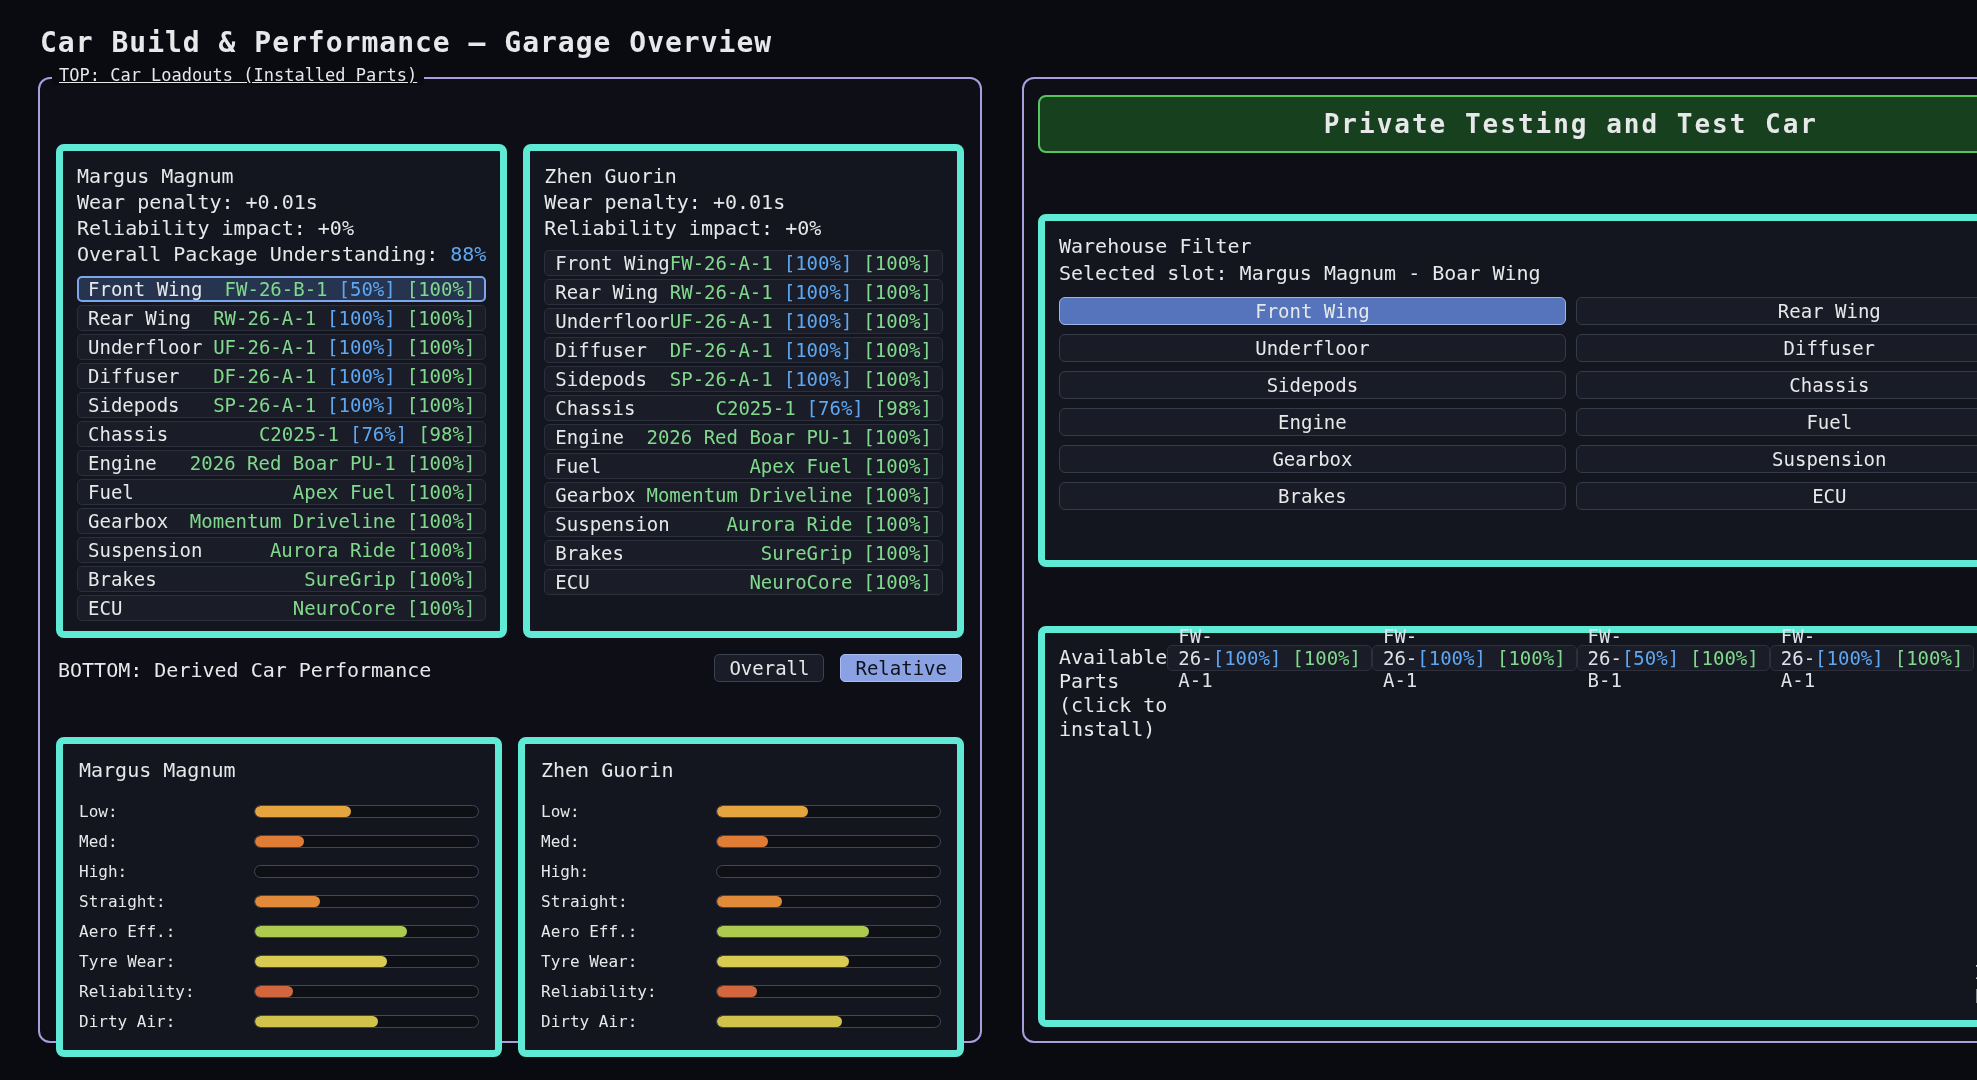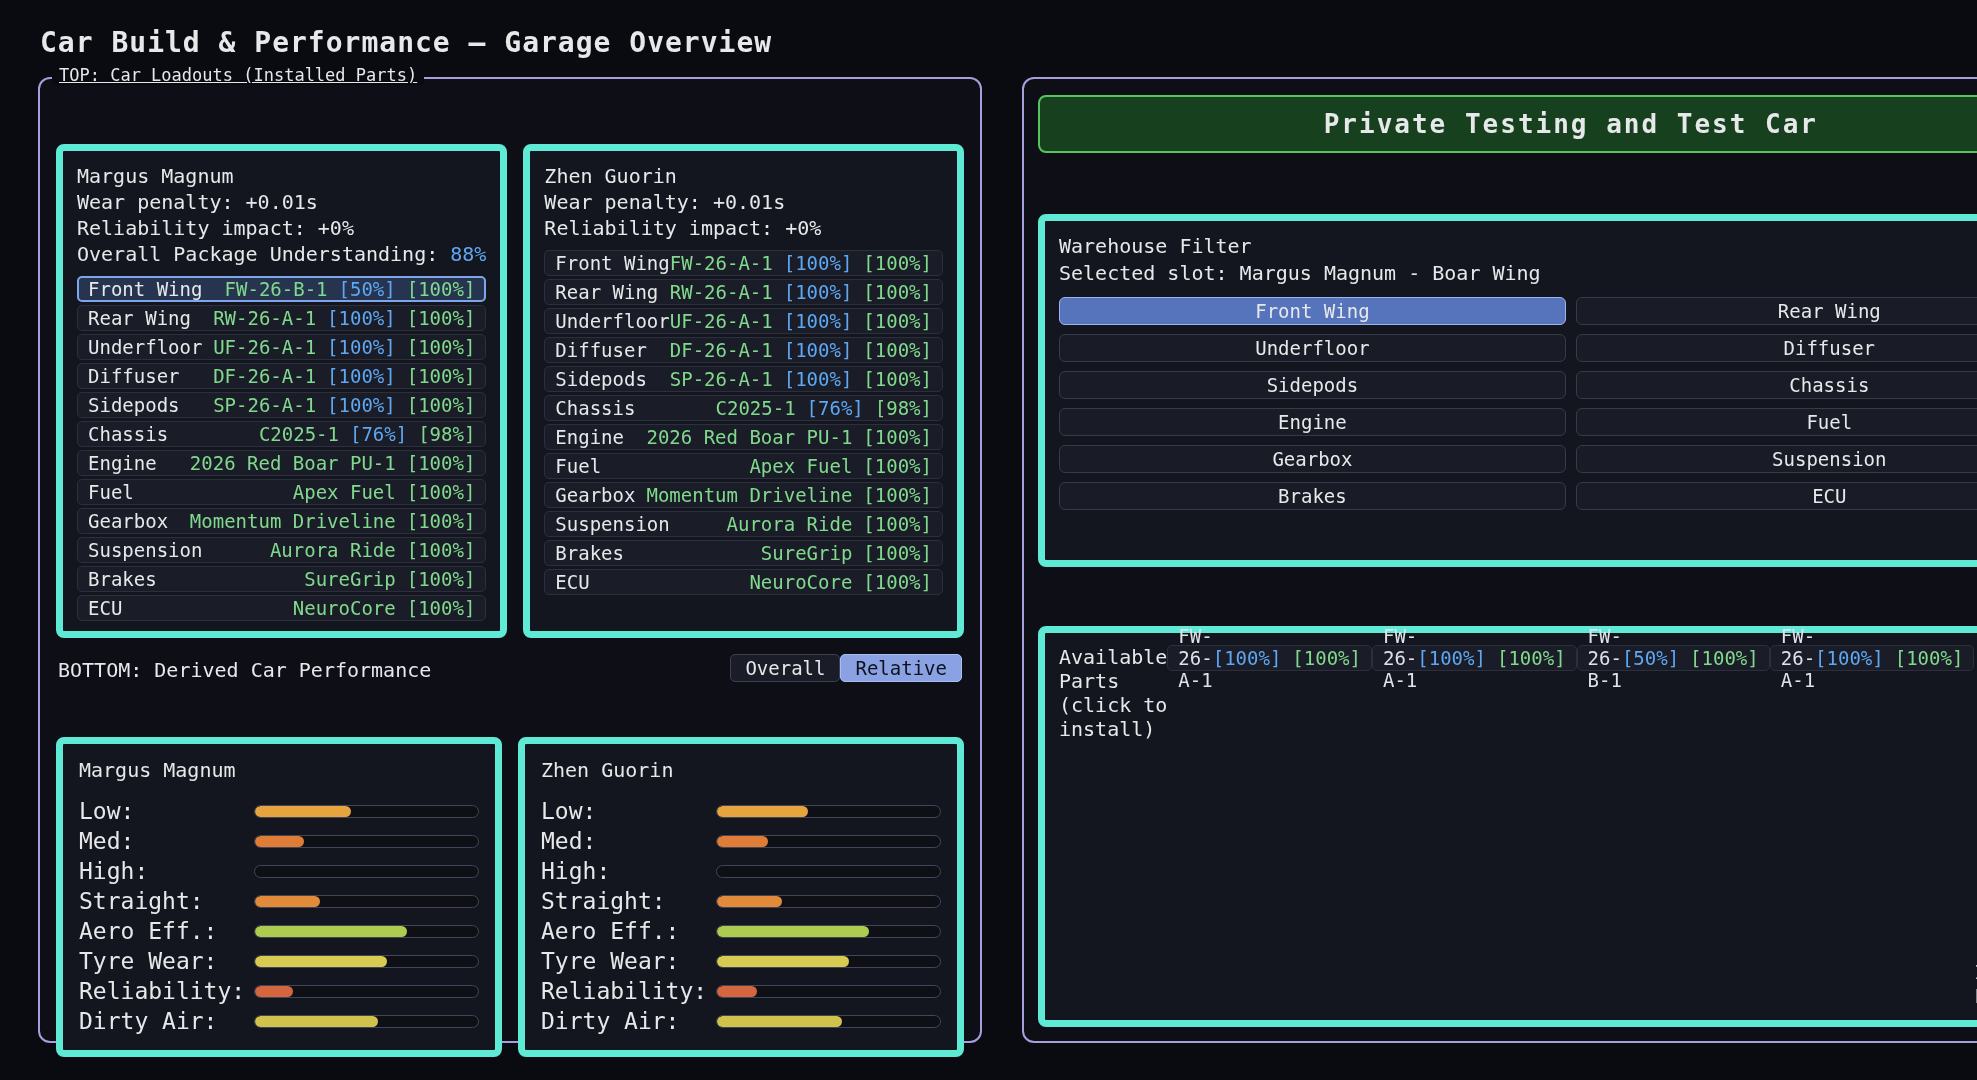--- a/index.html
+++ b/index.html
@@ -42,33 +42,33 @@
     height:26px; margin-top:3px; padding:0 10px;
     background:#1a1d27; border:1px solid #2c303d; border-radius:5px;
     font-size:19px; cursor:pointer;
   }
   .lrow.selected { background:#263450; border:2px solid #7fa6ea; padding:0 9px; }
   .vals { display:flex; gap:11px; white-space:nowrap; }
   .g { color:#80d98c; } .b { color:#5ea7f2; }
 
   .perf-head { display:flex; justify-content:space-between; align-items:flex-end; margin:16px 2px 10px; }
   .perf-label { font-size:20px; }
-  .toggles { display:flex; gap:0; }
+  .toggles { display:flex; gap:16px; }
   .toggle {
     height:28px; padding:0 14px; border-radius:5px;
     background:#1a1d27; border:1px solid #3c414f; color:#e7e8ea;
     font-size:19px; font-family:inherit; display:flex; align-items:center; cursor:pointer;
   }
   .toggle.active { background:#8aa2e4; color:#10121a; border-color:#aabdf0; }
 
   .perf-grid { display:flex; gap:16px; flex:1; }
   .perf-card { flex:1; padding:14px 16px; }
   .driver-name { font-size:20px; margin-bottom:14px; }
   .brow { display:flex; align-items:center; height:30px; }
-  .blabel { width:175px; font-size:23px; }
+  .blabel { width:175px; font-size:16px; }
   .btrack {
     flex:1; height:13px; border-radius:7px; overflow:hidden;
     background:#0e1016; border:1px solid #41465a; position:relative;
   }
   .bfill { display:block; height:100%; border-radius:6px; width:0; }
 
   .test-header {
     height:58px; flex:0 0 auto;
     background:#17401f; border:2px solid #56c55f; border-radius:8px;
     display:flex; align-items:center; justify-content:center;

